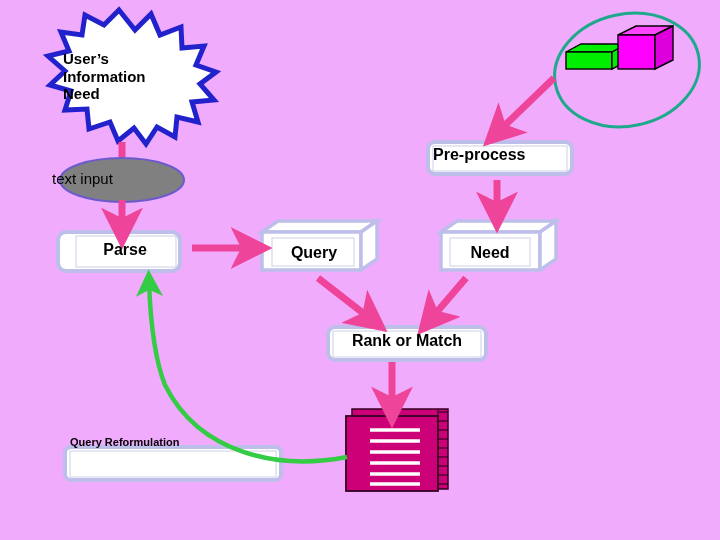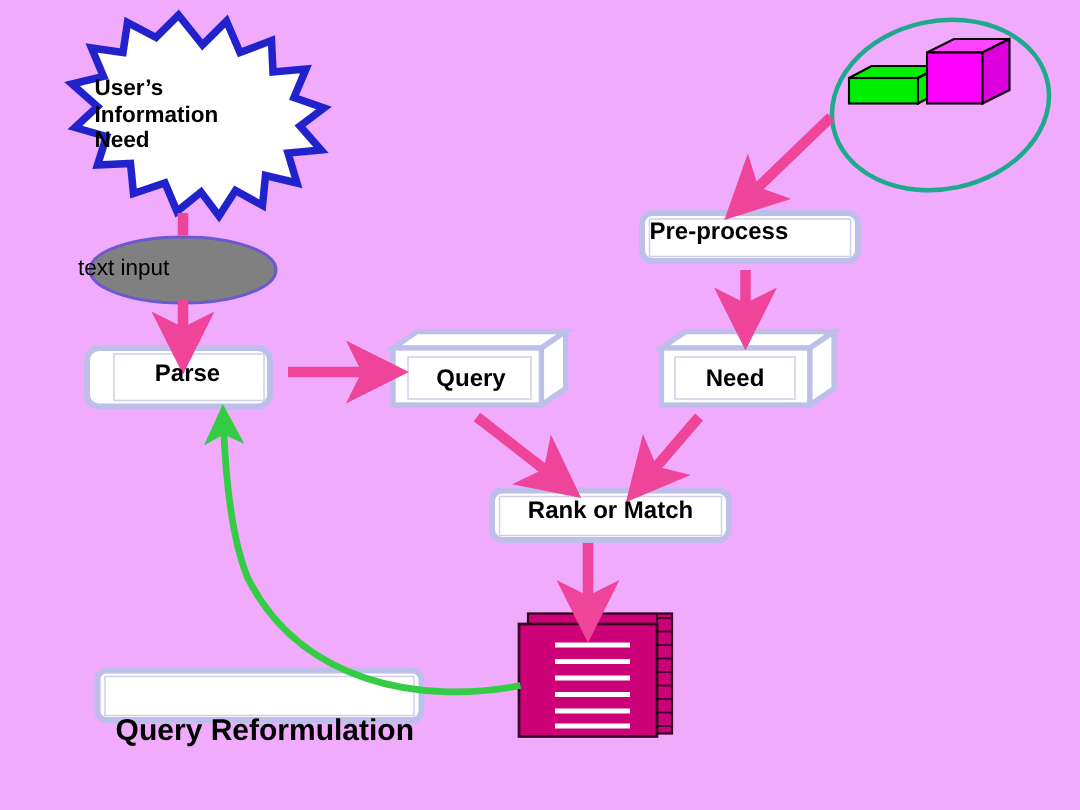--- a/index.html
+++ b/index.html
@@ -79,24 +79,24 @@
   }
   #rank-label {
     left: 333px;
     top: 332px;
     width: 148px;
     text-align: center;
     font-size: 16px;
   }
   #reform-label {
     left: 70px;
-    top: 476px;
+    top: 436px;
     width: 206px;
-    text-align: right;
-    font-size: 20px;
+    text-align: left;
+    font-size: 11px;
   }
   #collections-label {
     left: 565px;
     top: 81px;
     width: 124px;
     text-align: center;
     font-size: 15px;
   }
 </style>
 </head>

